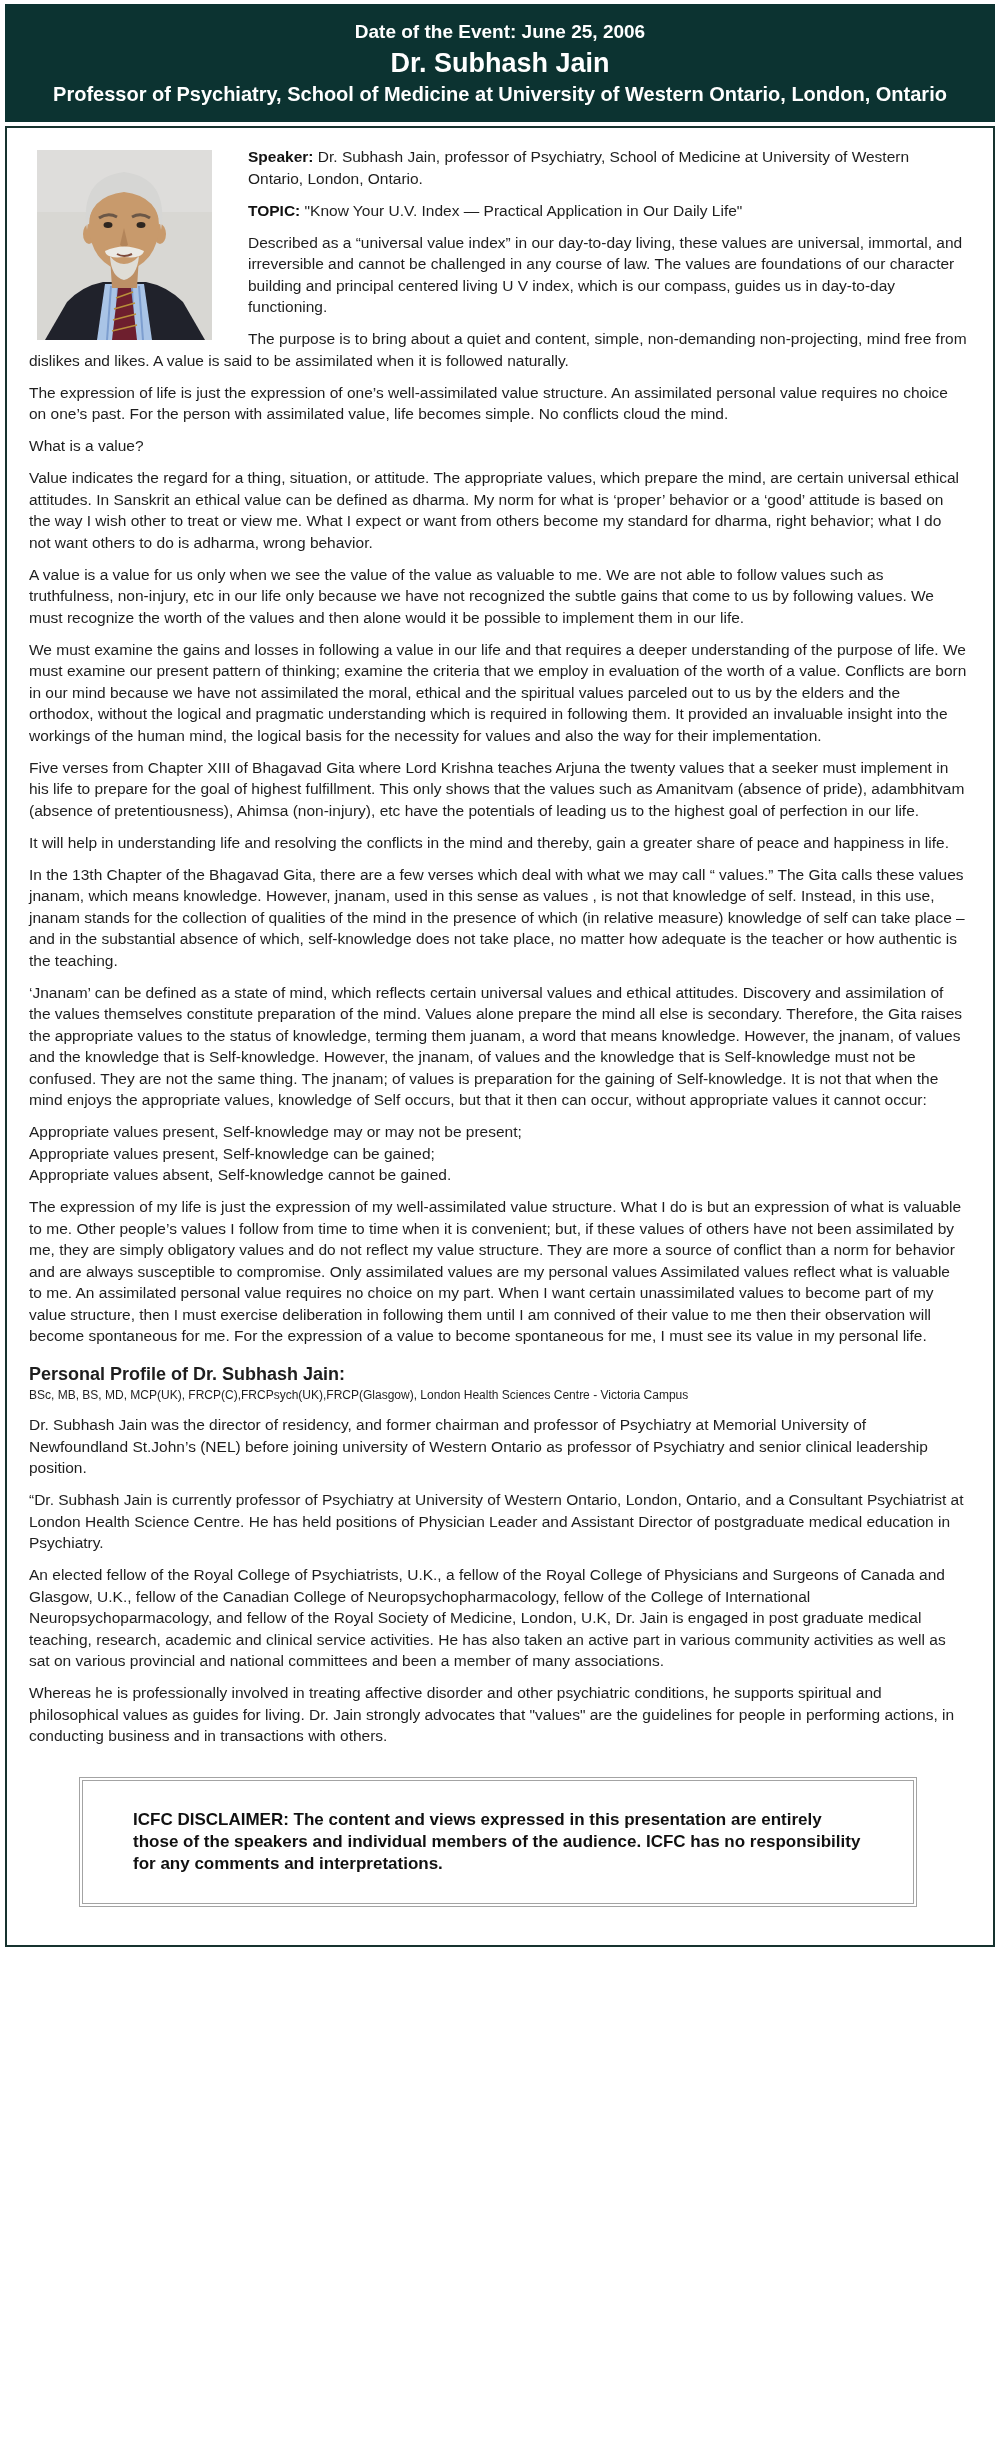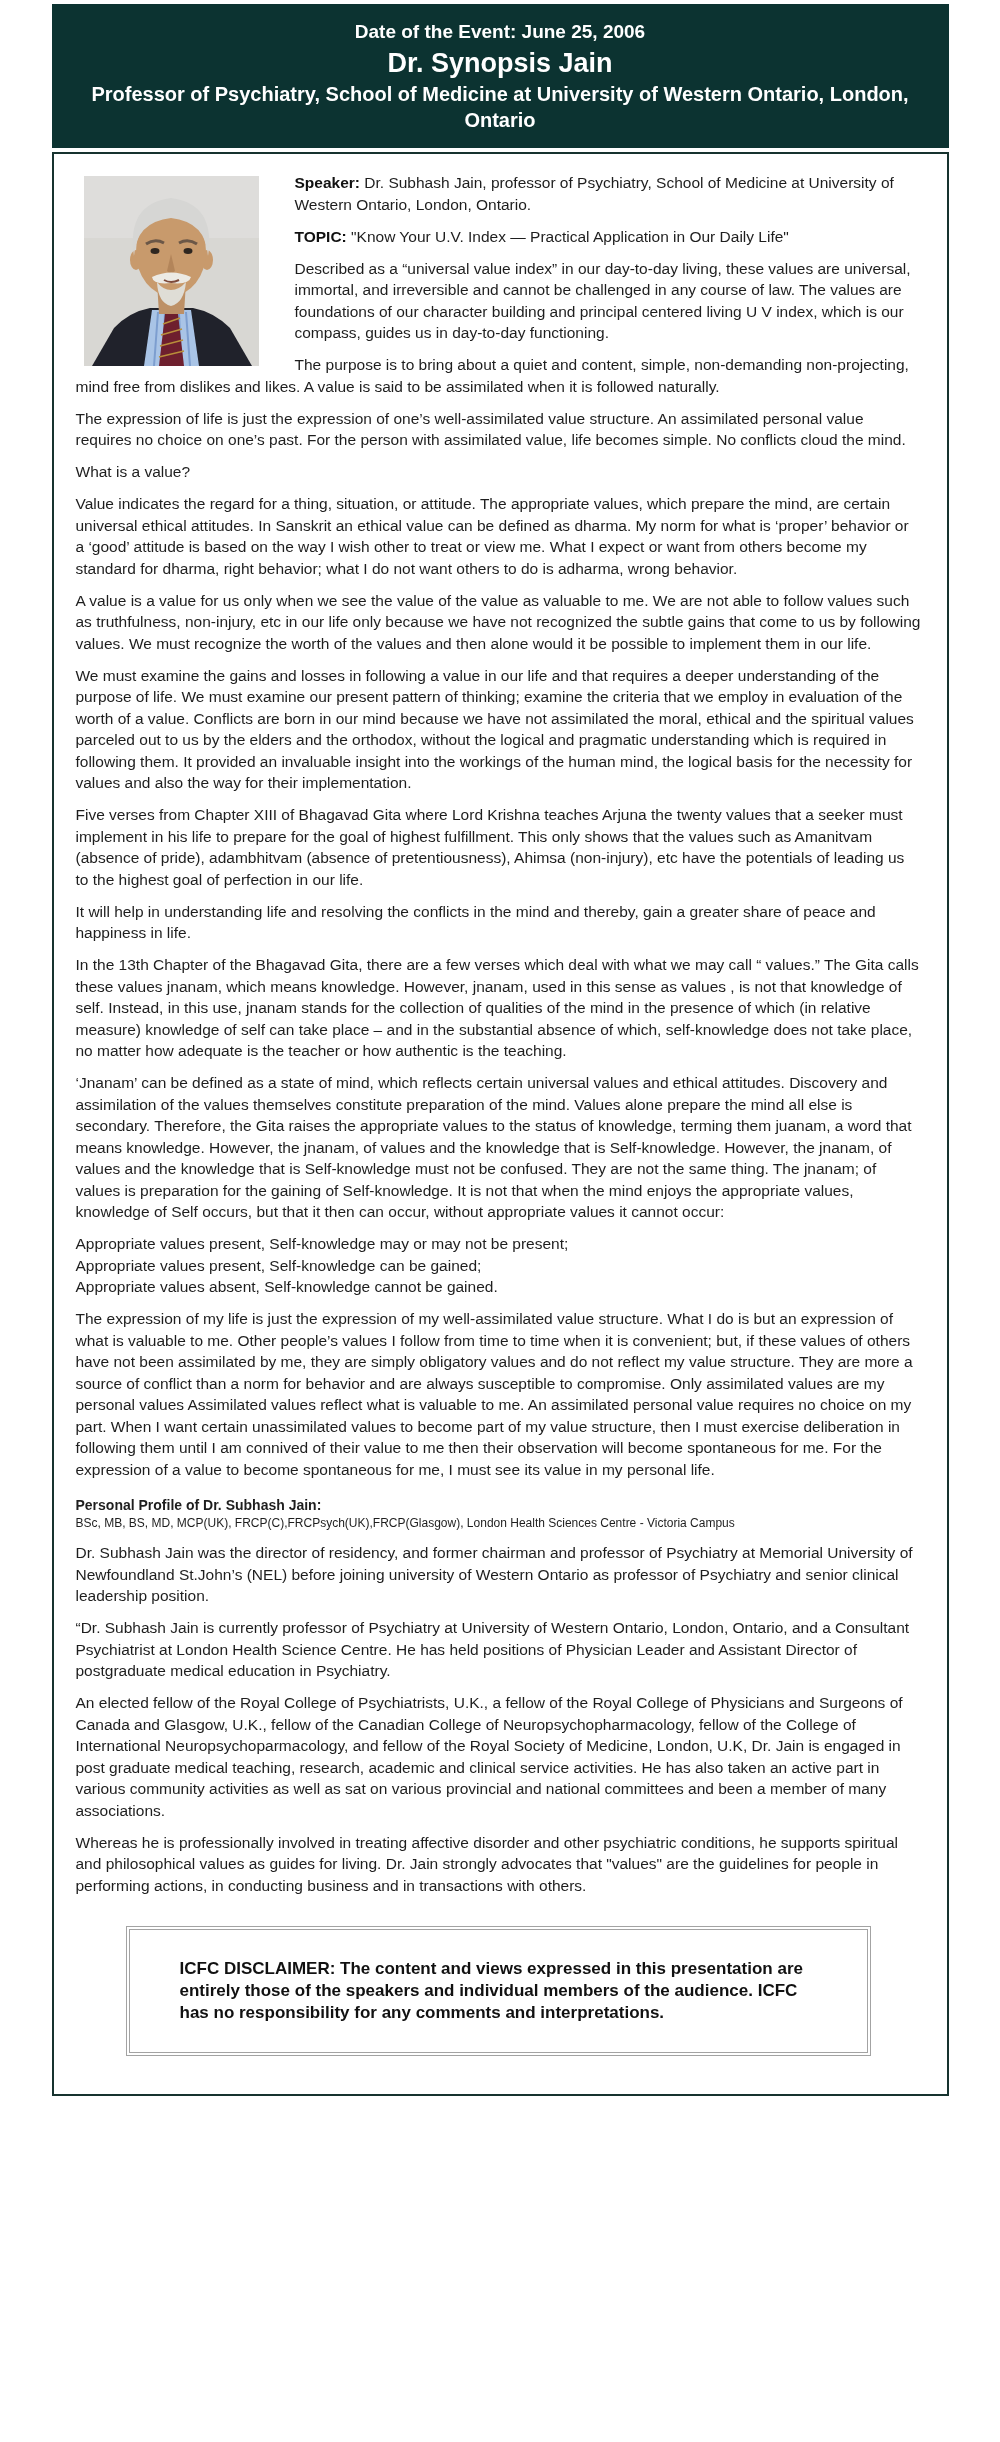--- a/index.html
+++ b/index.html
@@ -3,21 +3,21 @@
 <meta charset="utf-8">
 <style>
   html, body { margin: 0; padding: 0; background: #ffffff; }
   body {
     width: 1000px;
     font-family: "Liberation Sans", "DejaVu Sans", sans-serif;
     color: #1e1e1e;
     -webkit-font-smoothing: antialiased;
   }
   .page {
-    width: 897px;
+    width: 990px;
     margin: 4px auto 0 auto;
   }
   
   .header {
     background: #0c3331;
     color: #ffffff;
     text-align: center;
     padding: 16px 10px 15px 10px;
     margin-bottom: 4px;
   }
@@ -40,21 +40,21 @@
   }
   .photo svg { display: block; }
   p.body-par {
     font-size: 15.5px;
     line-height: 21.5px;
     margin: 10.5px 0;
   }
   p.first { margin-top: 0; }
   p.multiline { white-space: pre-line; }
   .profile-heading {
-    font-size: 14px;
+    font-size: 18px;
     font-weight: bold;
     margin: 16px 0 2px 0;
     line-height: 1.3;
   }
   .credentials {
     font-size: 12px;
     line-height: 1.3;
     margin: 0 0 10.5px 0;
   }
   
@@ -73,21 +73,21 @@
   }
   b { color: #111111; }
 </style>
 </head>
 <body>
 
 <div class="page">
 
   <header class="header">
     <div class="h-date">Date of the Event: June 25, 2006</div>
-    <div class="h-name">Dr. Synopsis Jain</div>
+    <div class="h-name">Dr. Subhash Jain</div>
     <div class="h-role">Professor of Psychiatry, School of Medicine at University of Western Ontario, London, Ontario</div>
   </header>
 
   <main class="content">
 
     <div class="photo">
       <svg viewBox="0 0 175 190" width="175" height="190" aria-hidden="true">
         <rect width="175" height="190" fill="#d8d7d3"></rect>
         <rect width="175" height="62" fill="#dedddb"></rect>
 

